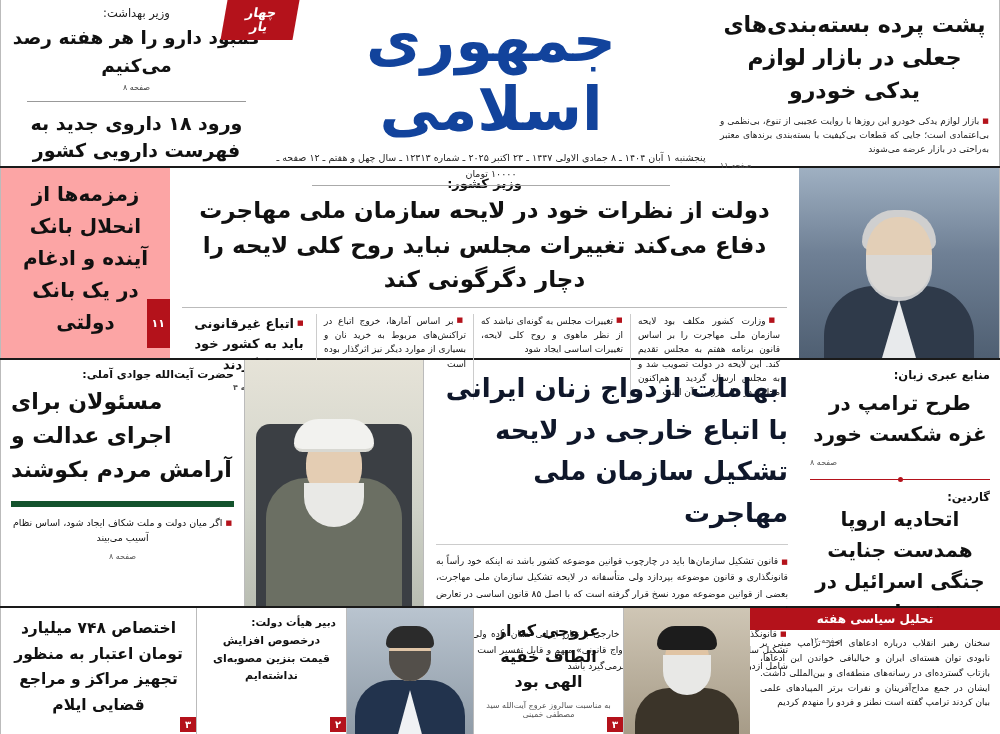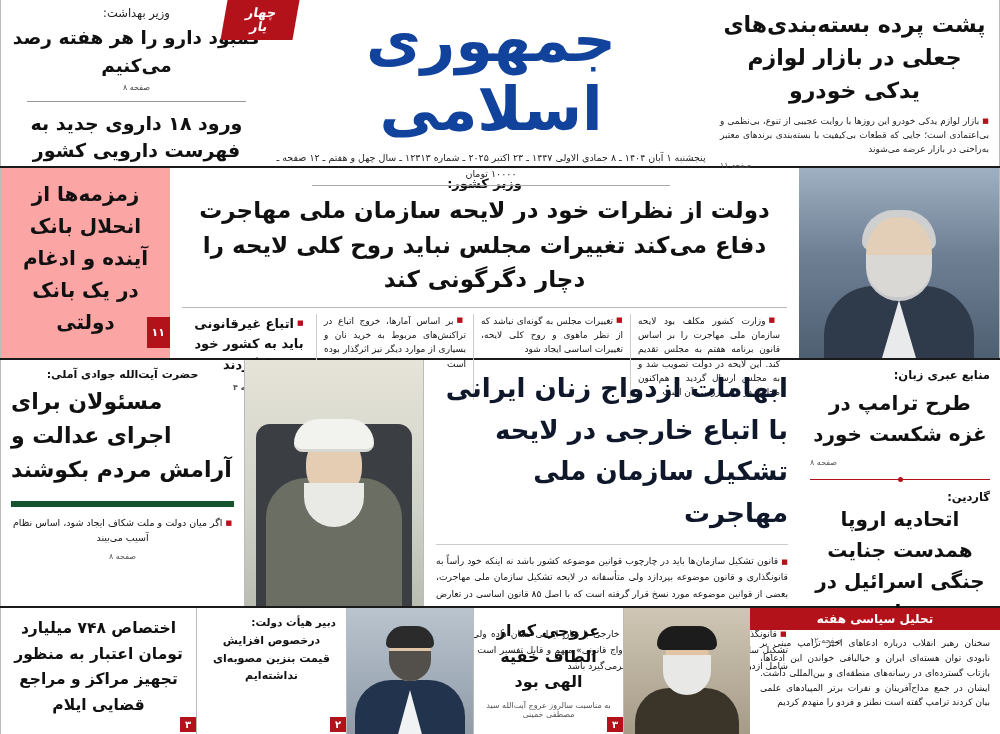--- a/index.html
+++ b/index.html
@@ -172,21 +172,21 @@
     text-align: center;
     color: #111;
   }
   .pagebox {
     position: absolute;
     right: 0;
     bottom: 10px;
     background: #b4121b;
     color: #fff;
     font-size: 11px;
-    padding: 9px 5px;
+    padding: 18px 5px;
     font-weight: bold;
   }
   .b2-col2 {
     flex: 1;
     padding: 8px 12px 6px 12px;
     box-sizing: border-box;
   }
   .overline {
     font-size: 13px;
     font-weight: bold;
@@ -299,21 +299,21 @@
   }
   .b3-col-left {
     width: 244px;
     box-sizing: border-box;
     padding: 8px 10px;
     border-left: 1px solid #bbb;
   }
   .b3-col-left .byline {
     font-size: 11px;
     font-weight: bold;
-    text-align: center;
+    text-align: right;
     margin-bottom: 4px;
   }
   .b3-col-left .hl {
     font-size: 22px;
     font-weight: bold;
     line-height: 1.55;
     text-align: left;
   }
   .b3-col-left .note {
     font-size: 9.5px;

